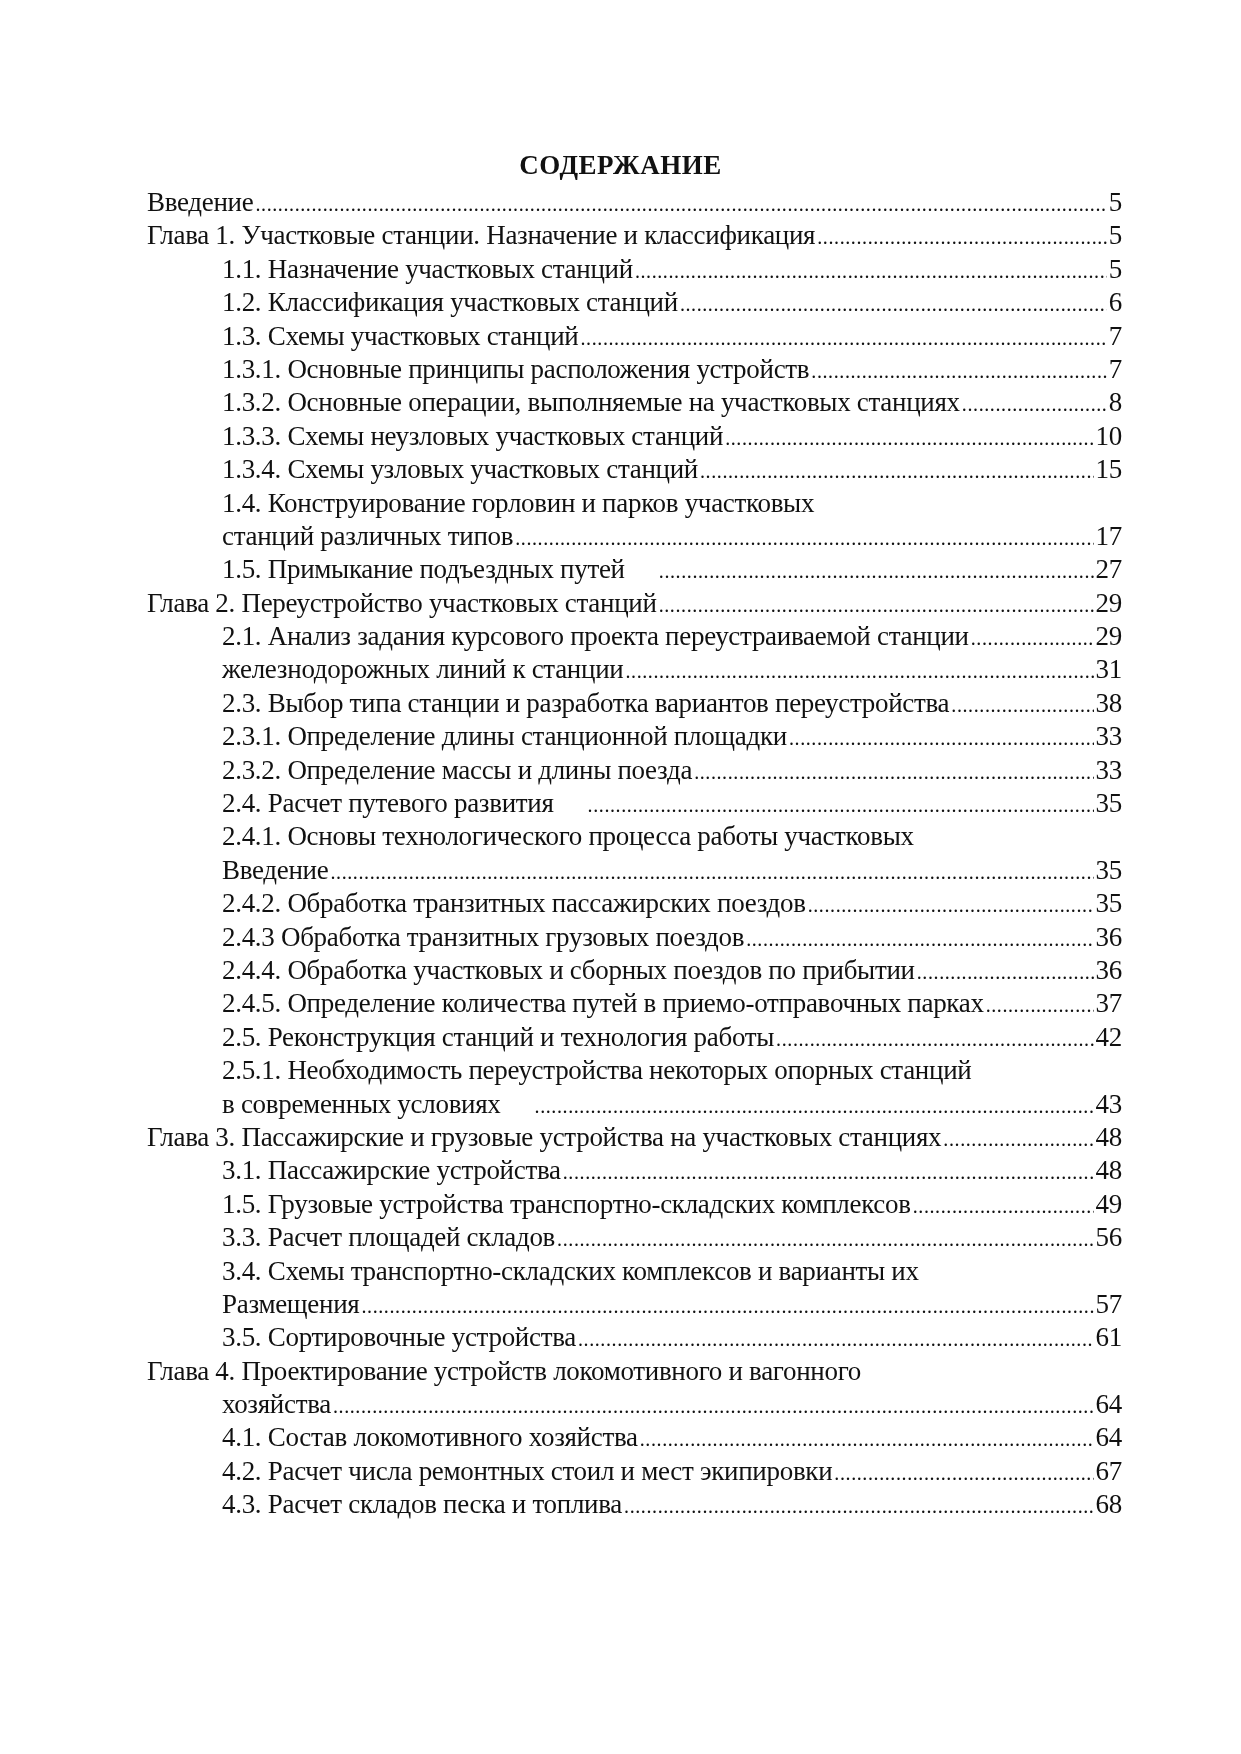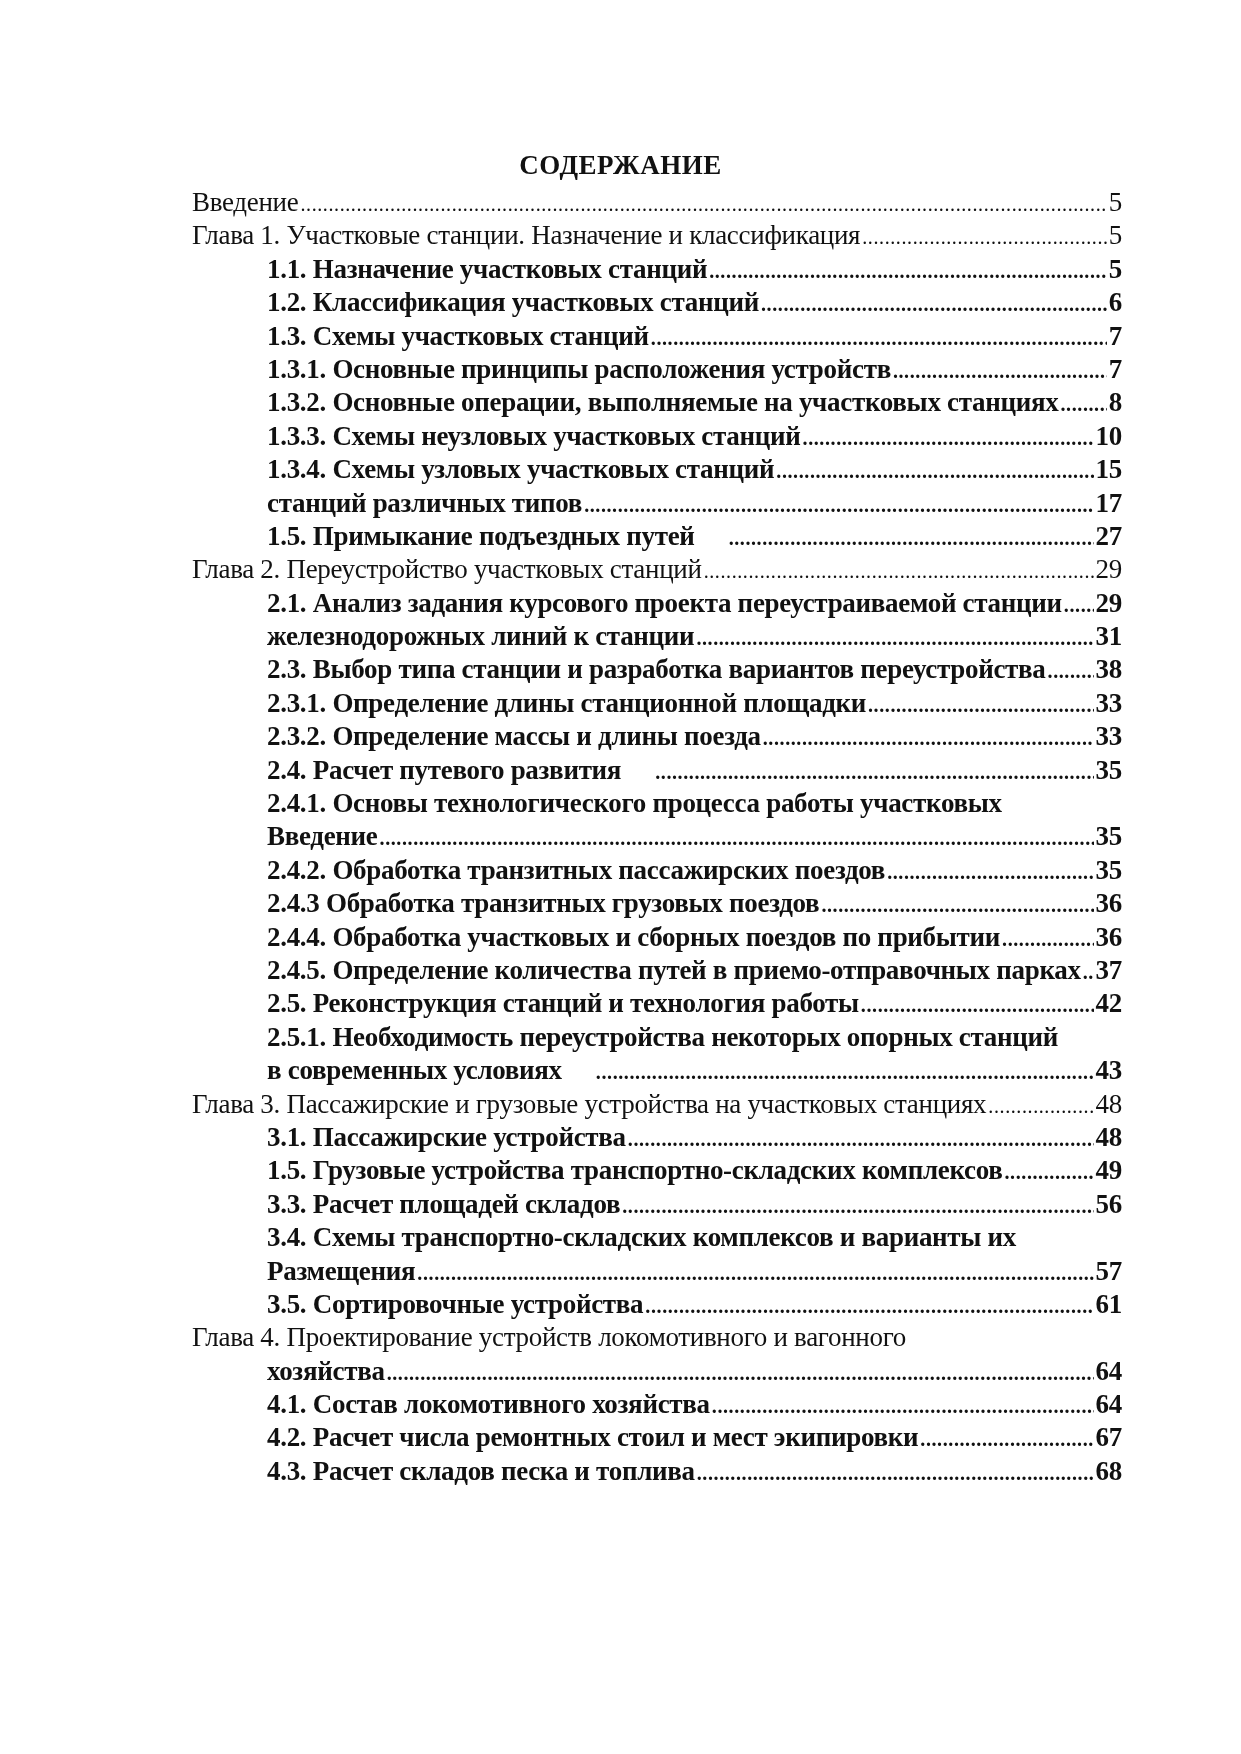--- a/index.html
+++ b/index.html
@@ -10,23 +10,23 @@
       font-family: "Liberation Serif", "DejaVu Serif", serif;
     }
     .toc-title {
       position: absolute; left: 0; width: 1241px; top: 150px;
       text-align: center; font-weight: bold; font-size: 27px; letter-spacing: 0.5px;
       line-height: 30px;
     }
     .toc { position: absolute; left: 147px; top: 186px; width: 975px; }
     .toc-line {
       display: flex; align-items: baseline; height: 33.4px; line-height: 33.4px;
-      font-size: 27px; white-space: nowrap; letter-spacing: -0.3px; margin-left: 45px;
-    }
-    .toc-line.lvl1 { padding-left: 75px; font-weight: bold; }
+      font-size: 27px; white-space: nowrap; letter-spacing: -0.3px;
+    }
+    .toc-line.lvl1 { padding-left: 75px; }
     .toc-text { flex: 0 0 auto; }
     .toc-gap { flex: 0 0 auto; }
     .toc-dots {
       flex: 1 1 auto; overflow: hidden; white-space: nowrap;
       margin: 0 2px; letter-spacing: 0.6px; font-size: 20px;
     }
     .toc-dots::before {
       content: "........................................................................................................................................................................................................................................................";
     }
     .toc-page { flex: 0 0 auto; text-align: right; }
@@ -76,20 +76,23 @@
         <span class="toc-text">1.3.3. Схемы неузловых участковых станций</span>
         <span class="toc-dots"></span>
         <span class="toc-page">10</span>
       </div>
       <div class="toc-line lvl1">
         <span class="toc-text">1.3.4. Схемы узловых участковых станций</span>
         <span class="toc-dots"></span>
         <span class="toc-page">15</span>
       </div>
       <div class="toc-line lvl1">
+        <span class="toc-text">1.4. Конструирование горловин и парков участковых</span>
+      </div>
+      <div class="toc-line lvl1">
         <span class="toc-text">станций различных типов</span>
         <span class="toc-dots"></span>
         <span class="toc-page">17</span>
       </div>
       <div class="toc-line lvl1">
         <span class="toc-text">1.5. Примыкание подъездных путей</span>
         <span class="toc-gap" style="width: 32px;"></span>
         <span class="toc-dots"></span>
         <span class="toc-page">27</span>
       </div>

